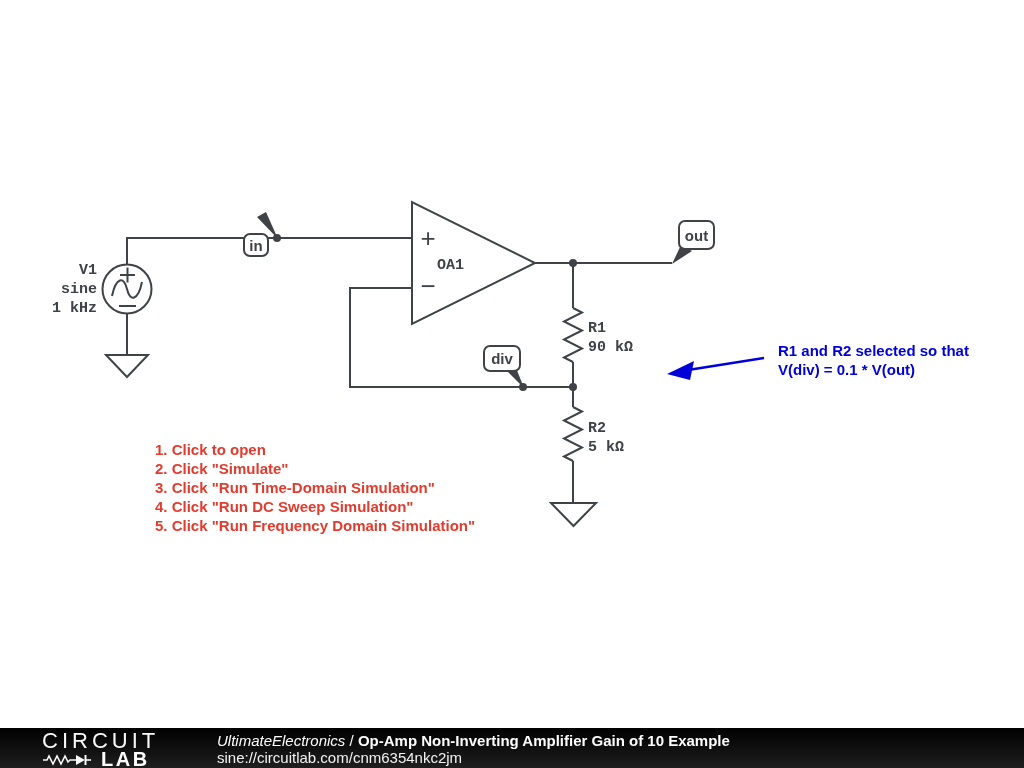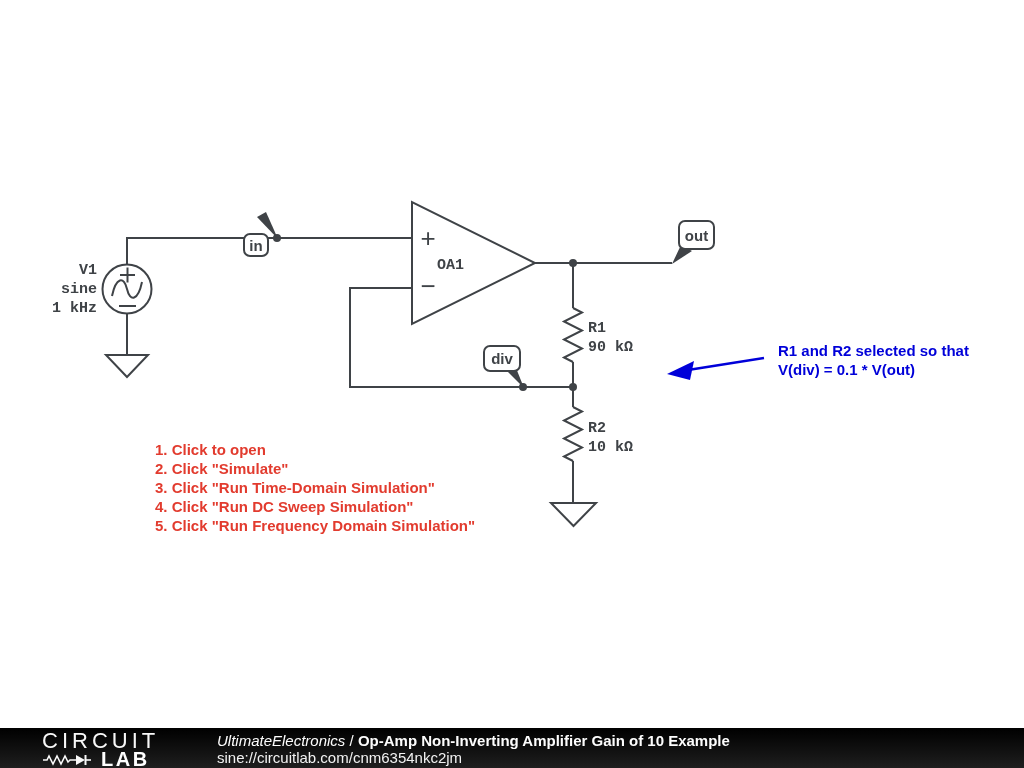--- a/index.html
+++ b/index.html
@@ -106,21 +106,21 @@
     <div>1 kHz</div>
   </div>
 
   <div class="opamp-sign" id="opamp-plus">+</div>
   <div class="opamp-sign" id="opamp-minus">−</div>
   <div class="clabel" id="opamp-name">OA1</div>
 
   <div class="clabel" id="r1-name">R1</div>
   <div class="clabel" id="r1-value">90 kΩ</div>
   <div class="clabel" id="r2-name">R2</div>
-  <div class="clabel" id="r2-value">10 kΩ</div>
+  <div class="clabel" id="r2-value">5 kΩ</div>
 
   <div class="flag" id="flag-in">in</div>
   <div class="flag" id="flag-out">out</div>
   <div class="flag" id="flag-div">div</div>
 
   <div class="instructions">
     <div>1. Click to open</div>
     <div>2. Click "Simulate"</div>
     <div>3. Click "Run Time-Domain Simulation"</div>
     <div>4. Click "Run DC Sweep Simulation"</div>

